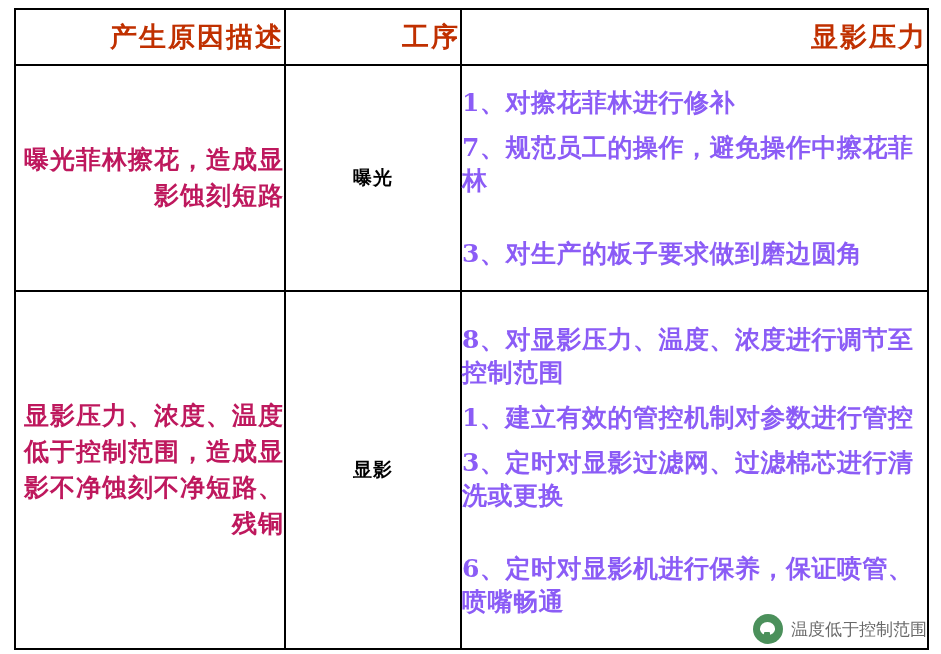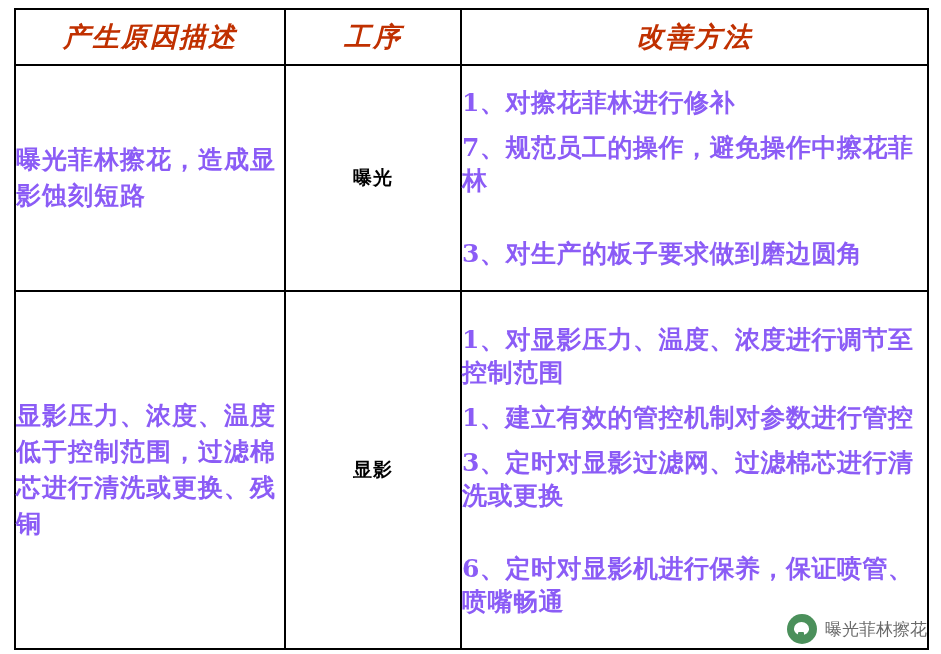--- a/index.html
+++ b/index.html
@@ -34,40 +34,39 @@
     vertical-align: middle;
     padding: 0;
   }
   col.c1 { width: 270px; }
   col.c2 { width: 176px; }
   col.c3 { width: 467px; }
 
   
   tr.header-row td {
     height: 54px;
-    text-align: center;
-    font-style: italic;
+    text-align: right;
   }
   .hdr-text {
     color: #c03000;
     font-weight: bold;
     font-size: 27px;
     letter-spacing: 2px;
     font-family: "DejaVu Serif", serif;
   }
 
   
   .cause-cell {
     padding: 10px 14px 10px 14px;
     font-size: 25px;
     font-weight: bold;
     line-height: 1.45;
-    color: #8b5cf6;
+    color: #be185d;
     letter-spacing: 1px;
-    text-align: left;
+    text-align: right;
   }
   .process-cell {
     text-align: center;
     font-size: 19px;
     font-weight: bold;
     color: #000000;
     letter-spacing: 1px;
   }
   .method-cell {
     padding: 6px 10px 6px 14px;
@@ -146,49 +145,49 @@
     </colgroup>
     <tbody>
       <tr class="header-row">
         <td>
           <span class="hdr-text">产生原因描述</span>
         </td>
         <td>
           <span class="hdr-text">工序</span>
         </td>
         <td>
-          <span class="hdr-text">改善方法</span>
+          <span class="hdr-text">显影压力</span>
         </td>
       </tr>
 
       <tr class="row-a">
         <td class="cause-cell">曝光菲林擦花，造成显影蚀刻短路</td>
         <td class="process-cell">曝光</td>
         <td class="method-cell">
           <ul class="method-list">
             <li>1、对擦花菲林进行修补</li>
             <li>7、规范员工的操作，避免操作中擦花菲林</li>
             <li>3、对生产的板子要求做到磨边圆角</li>
           </ul>
         </td>
       </tr>
 
       <tr class="row-b">
-        <td class="cause-cell">显影压力、浓度、温度低于控制范围，过滤棉芯进行清洗或更换、残铜</td>
+        <td class="cause-cell">显影压力、浓度、温度低于控制范围，造成显影不净蚀刻不净短路、残铜</td>
         <td class="process-cell">显影</td>
         <td class="method-cell">
           <ul class="method-list">
-            <li>1、对显影压力、温度、浓度进行调节至控制范围</li>
+            <li>8、对显影压力、温度、浓度进行调节至控制范围</li>
             <li>1、建立有效的管控机制对参数进行管控</li>
             <li>3、定时对显影过滤网、过滤棉芯进行清洗或更换</li>
             <li>6、定时对显影机进行保养，保证喷管、喷嘴畅通</li>
           </ul>
         </td>
       </tr>
     </tbody>
   </table>
 
   <div class="watermark">
     <span class="wm-logo"></span>
-    <span class="wm-text">曝光菲林擦花</span>
+    <span class="wm-text">温度低于控制范围</span>
   </div>
 
 </div>
 
 </body></html>

